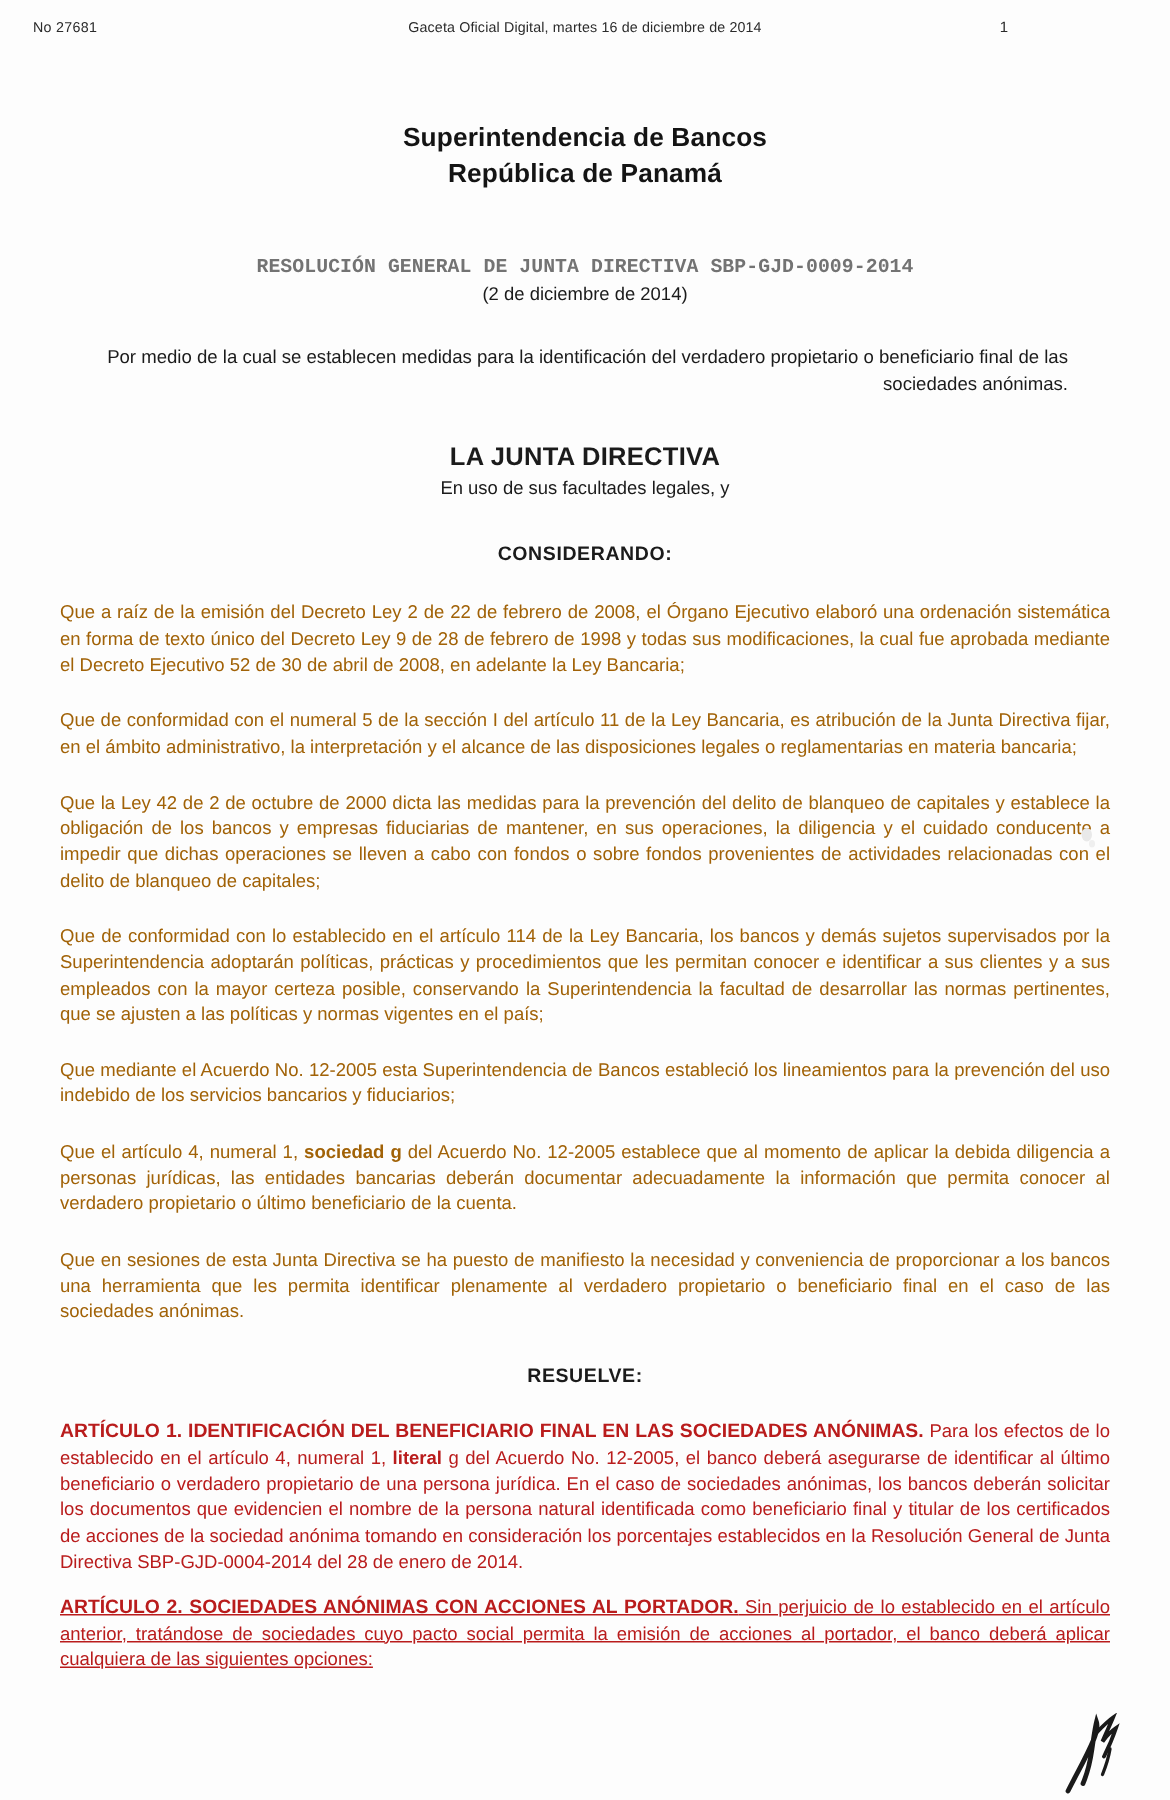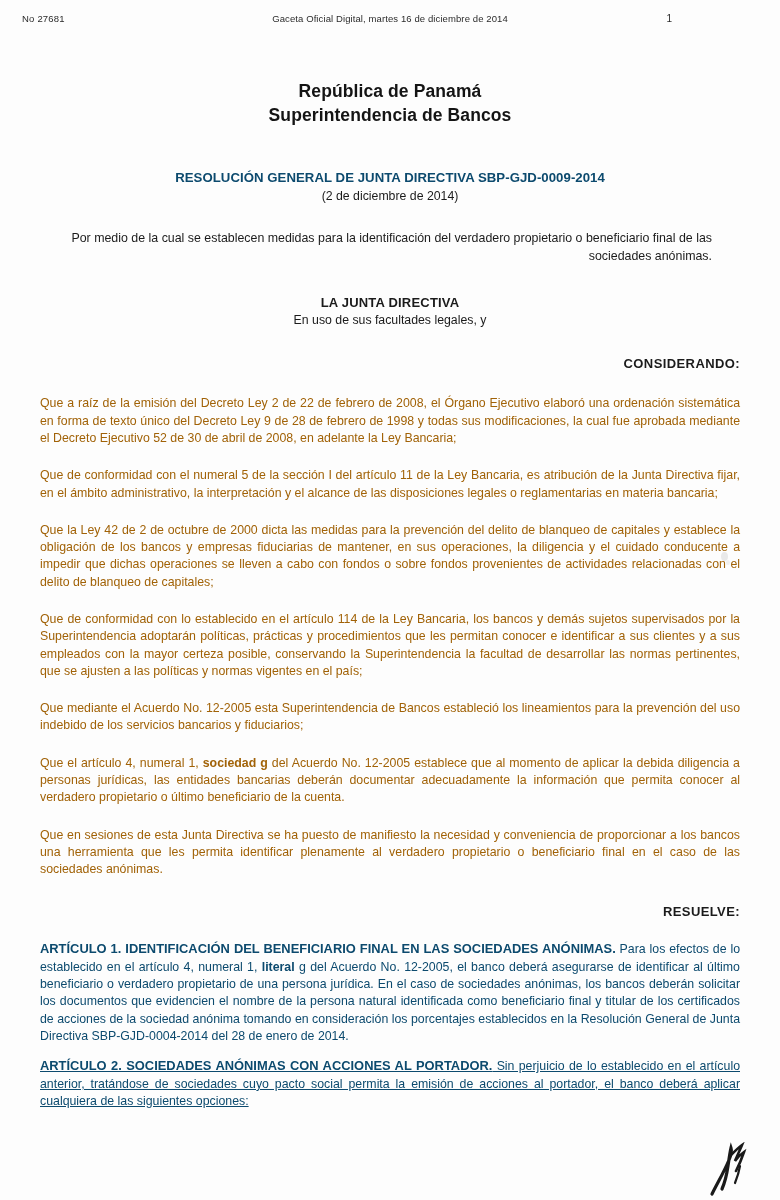--- a/index.html
+++ b/index.html
@@ -71,21 +71,22 @@
     color: #141414;
   }
   .title-line { display: block; }
 
   .res-number {
     margin-top: 43px;
     text-align: center;
     font-weight: bold;
     font-size: 13.2px;
     letter-spacing: 0.05px;
-    color: #0c4a6e;
+    color: #737373;
+    font-family: Liberation Mono, monospace;
   }
   .res-date {
     margin-top: 4px;
     text-align: center;
     font-size: 12.3px;
     color: #1b1b1b;
   }
 
   .subject {
     margin-top: 27px;
@@ -93,31 +94,31 @@
     font-size: 12.4px;
     line-height: 1.42;
     padding: 0 28px;
     color: #1b1b1b;
   }
 
   .board-name {
     margin-top: 30px;
     text-align: center;
     font-weight: bold;
-    font-size: 13px;
+    font-size: 17px;
     letter-spacing: 0.2px;
   }
   .board-sub {
     margin-top: 3px;
     text-align: center;
     font-size: 12.3px;
   }
 
   .section-head {
-    text-align: right;
+    text-align: center;
     font-weight: bold;
     font-size: 13px;
     letter-spacing: 0.4px;
   }
   .section-head.considerando { margin-top: 29px; }
   .section-head.resuelve { margin-top: 26px; }
 
   .para {
     margin-top: 20px;
     font-size: 12.35px;
@@ -127,21 +128,21 @@
   }
   .para:first-of-type { margin-top: 0; }
 
   .considerandos { margin-top: 24px; }
 
   .articles { margin-top: 21px; }
   .article {
     font-size: 12.35px;
     line-height: 1.40;
     text-align: justify;
-    color: #0c4a6e;
+    color: #b91c1c;
   }
   .article + .article { margin-top: 12px; text-decoration: underline; }
   .art-head {
     font-weight: bold;
     font-size: 12.9px;
   }
   b.lit { font-weight: bold; }
 
   
   .signature {
@@ -166,22 +167,22 @@
 
   <div class="running-header">
     <span class="rh-left">No 27681</span>
     <span class="rh-center">Gaceta Oficial Digital, martes 16 de diciembre de 2014</span>
     <span class="rh-right">1</span>
   </div>
 
   <div class="content">
 
     <div class="title-block">
+      <span class="title-line">Superintendencia de Bancos</span>
       <span class="title-line">República de Panamá</span>
-      <span class="title-line">Superintendencia de Bancos</span>
     </div>
 
     <div class="res-number">RESOLUCIÓN GENERAL DE JUNTA DIRECTIVA SBP-GJD-0009-2014</div>
     <div class="res-date">(2 de diciembre de 2014)</div>
 
     <div class="subject">Por medio de la cual se establecen medidas para la identificación del verdadero propietario o beneficiario final de las sociedades anónimas.</div>
 
     <div class="board-name">LA JUNTA DIRECTIVA</div>
     <div class="board-sub">En uso de sus facultades legales, y</div>
 

